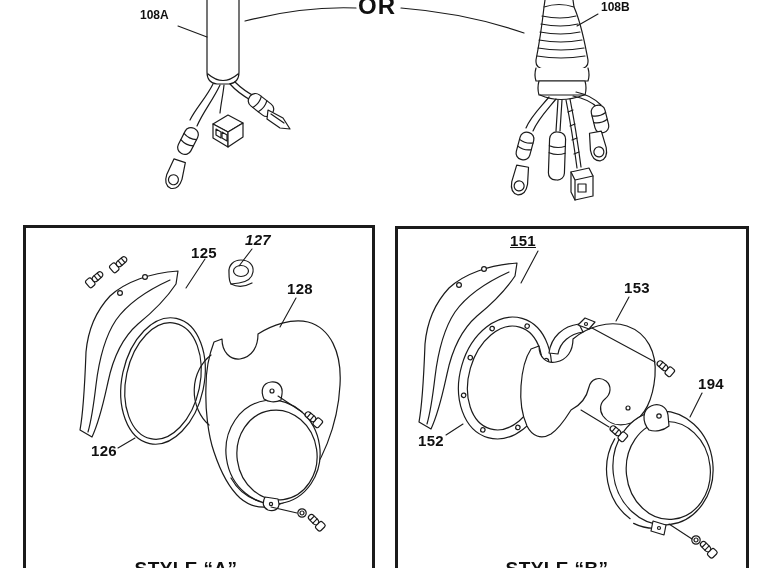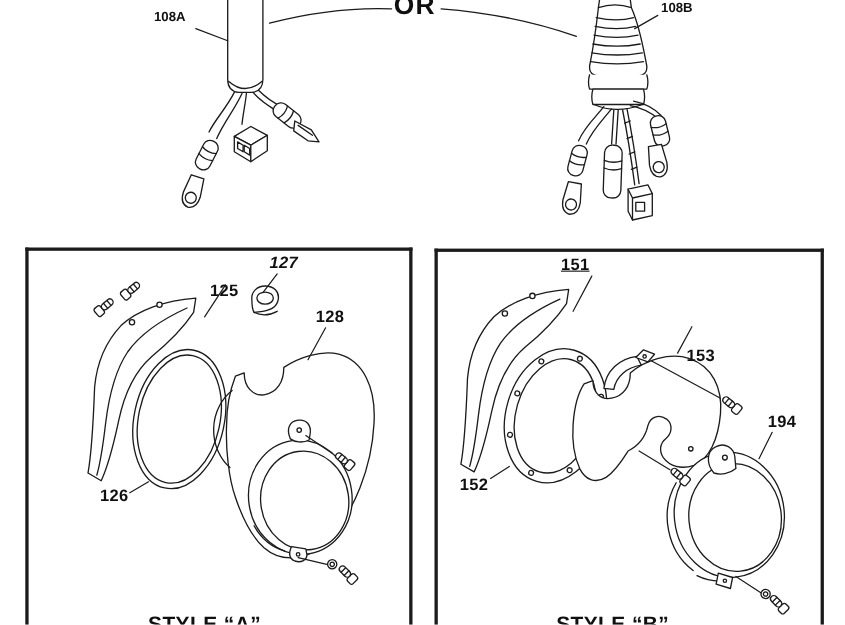--- a/index.html
+++ b/index.html
@@ -23,26 +23,26 @@
     font-weight:bold;font-size:24px;color:#101010;line-height:1;letter-spacing:1px;
   }
   .caption{
     position:absolute;top:559px;transform:translateX(-50%);
     font-weight:bold;font-size:19px;color:#101010;line-height:1;white-space:nowrap;letter-spacing:.4px;
   }
   #cap-a{left:186px;}
   #cap-b{left:557px;}
   #lbl-108a{left:140px;top:9px;}
   #lbl-108b{left:601px;top:1px;text-align:center;}
-  #lbl-125{left:191px;top:257px;}
+  #lbl-125{left:191px;top:245px;}
   #lbl-127{left:245px;top:232px;font-style:italic;}
   #lbl-128{left:287px;top:281px;}
   #lbl-126{left:91px;top:443px;text-align:center;}
   #lbl-151{left:510px;top:233px;text-decoration:underline;}
-  #lbl-153{left:624px;top:280px;margin-top:36px;}
+  #lbl-153{left:624px;top:280px;}
   #lbl-154{left:698px;top:376px;}
   #lbl-152{left:418px;top:433px;}
 </style>
 </head>
 <body>
 
 <div id="stage">
 
   <div class="panel" id="panel-a"></div>
   <div class="panel" id="panel-b"></div>

